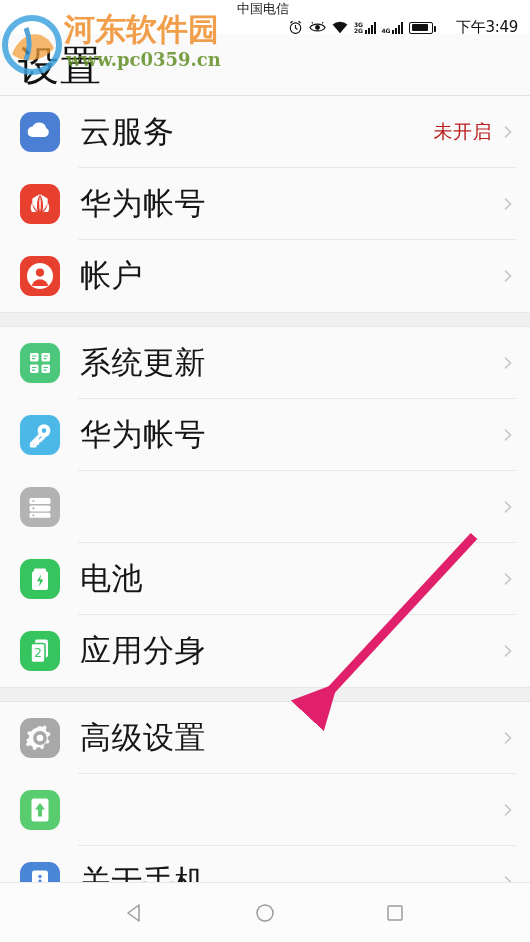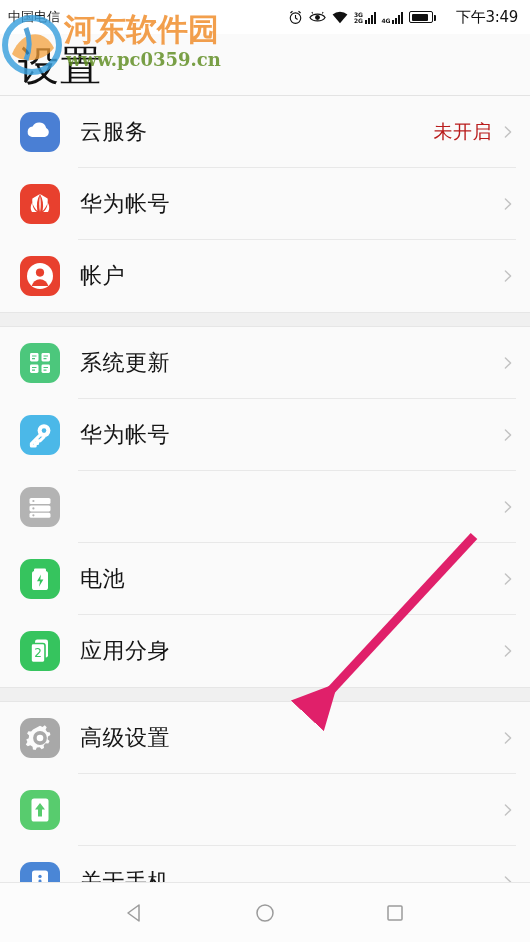--- a/index.html
+++ b/index.html
@@ -8,20 +8,21 @@
     font-family:"DejaVu Sans","Liberation Sans",sans-serif;
     background:#f2f2f2; overflow:hidden;
   }
   #phone { position:relative; width:530px; height:942px; background:#fafafa; }
 
   
   #statusbar {
     position:relative; height:34px; width:100%;
     background:#ffffff; display:flex; align-items:center;
     padding:0 12px 0 8px;
+    flex-direction:column;
   }
   .carrier { font-size:13px; color:#1a1a1a; letter-spacing:0px; white-space:nowrap; }
   .sb-right {
     margin-left:auto; display:flex; align-items:center; gap:6px;
     color:#111; font-size:13px;
   }
   .sb-ico { display:block; }
   .sb-time { font-size:15px; color:#111; margin-left:17px; white-space:nowrap; letter-spacing:-.3px; }
 
   
@@ -55,21 +56,21 @@
   .gap { height:15px; background:#f0f0f0; border-top:1px solid #e6e6e6; border-bottom:1px solid #e6e6e6; }
   .row {
     position:relative; display:flex; align-items:center;
     height:72px; padding:0 16px 0 18px; background:#fafafa; cursor:pointer;
   }
   .row .sep {
     position:absolute; left:78px; right:14px; bottom:0; height:1px; background:#e8e8e8;
   }
   .row:last-child .sep { display:none; }
   .ico-wrap { width:44px; height:44px; flex:0 0 44px; }
-  .label { font-size:22px; color:#161616; margin-left:18px; letter-spacing:.5px; }
+  .label { font-size:31px; color:#161616; margin-left:18px; letter-spacing:.5px; }
   .value { margin-left:auto; font-size:19px; color:#b91c1c; letter-spacing:.5px; }
   .chev { margin-left:12px; width:12px; height:12px; flex:0 0 12px; }
   .value + .chev { margin-left:10px; }
   .row > .chev:not(.value + .chev) { margin-left:auto; }
 
   
   #anno { position:absolute; left:0; top:0; width:530px; height:942px; pointer-events:none; }
 
   
   #wm { position:absolute; left:0; top:0; width:230px; height:78px; pointer-events:none; }

